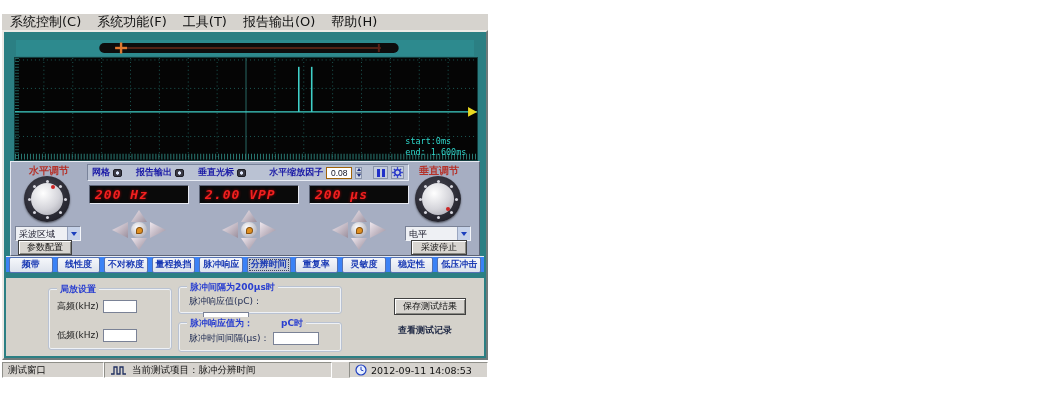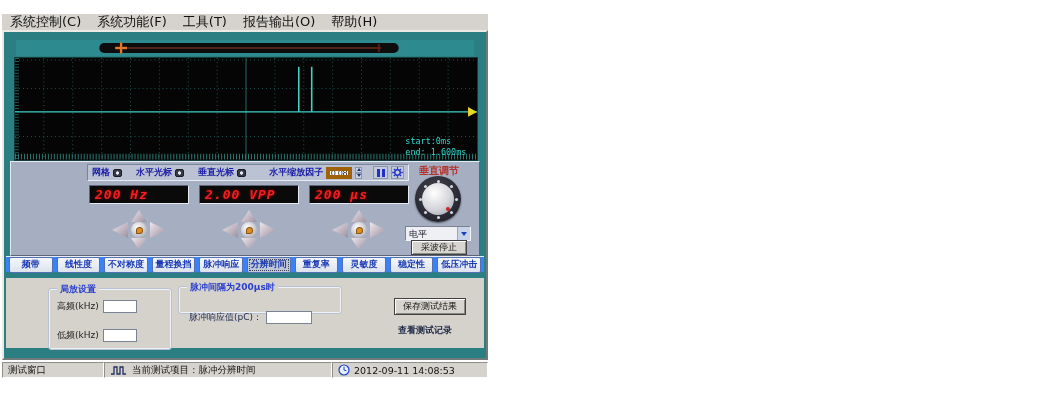--- a/index.html
+++ b/index.html
@@ -58,21 +58,21 @@
            font-size:9px; color:#111; text-align:center; cursor:default; }
 
   
   .toolbar { position:absolute; left:76px; top:2px; width:322px; height:17px;
              background:#bac2d3; border:1px solid; border-color:#79839a #e8ecf4 #e8ecf4 #79839a;
              display:flex; align-items:center; font-size:9px; color:#1a1aa6; padding:0 4px; gap:3px; }
   .toolbar .lbl { font-weight:bold; white-space:nowrap; }
   .toggle-glyph { width:11px; height:8px; background:#3a3a44; border-radius:2px; border:1px solid #1c1c24;
                   background-image:radial-gradient(circle at 50% 50%, #dfe9ff 0 1.4px, transparent 1.9px); }
   .tb-sep { width:10px; }
-  .zoom-box { width:26px; height:12px; background:#ffffff; border:4px solid #a16207;
+  .zoom-box { width:26px; height:12px; background:#ffffff; border:1px solid #a16207;
               font-size:8.5px; color:#101020; text-align:center; line-height:11px; }
   .spinner { width:9px; height:12px; display:flex; flex-direction:column; }
   .spin { flex:1; background:#cdd5e4; border:1px solid #8a94aa; display:flex; align-items:center; justify-content:center; }
   .tri-up { width:0;height:0;border-left:2.5px solid transparent;border-right:2.5px solid transparent;border-bottom:3px solid #203080; }
   .tri-dn { width:0;height:0;border-left:2.5px solid transparent;border-right:2.5px solid transparent;border-top:3px solid #203080; }
   .pause-btn { margin-left:8px; width:18px; height:13px; background:#c4ccdc; border:1px solid #8a94aa;
                display:flex; align-items:center; justify-content:center; gap:2px; }
   .pause-bar { width:3px; height:8px; background:#2030c8; }
   .gear-btn { width:16px; height:13px; background:#c4ccdc; border:1px solid #8a94aa;
               display:flex; align-items:center; justify-content:center; }
@@ -100,41 +100,41 @@
   .testrow { position:absolute; left:2px; right:2px; top:224px; height:16px; background:#3b82f6;
              display:flex; align-items:center; padding:0 3px; gap:4px;
              border-top:1px solid #e8ecf4; }
   .test-btn { flex:1; height:16px; background:linear-gradient(#f5f7fb,#dde2ec);
               border:1px solid #5371b2; border-radius:2px; color:#1a3ab4; font-weight:bold;
               font-size:9px; display:flex; align-items:center; justify-content:center;
               white-space:nowrap; cursor:default; }
   .test-btn.active { background:#c2c8d4; outline:1px dotted #3a4260; outline-offset:-3px; }
 
   
-  .bottom { position:absolute; left:2px; right:2px; top:246px; height:70px; background:#d5d2cb; }
+  .bottom { position:absolute; left:2px; right:2px; top:246px; height:78px; background:#d5d2cb; }
   .grp { position:absolute; border:1px solid #b9c2d2; border-radius:3px;
          box-shadow:inset 0 0 0 1px #eef1f6; }
   .grp-title { position:absolute; top:-6px; left:8px; background:#d5d2cb; padding:0 3px;
                color:#2a3fd0; font-weight:bold; font-size:9px; white-space:nowrap; }
   .grp-title .gap { display:inline-block; width:28px; }
   .field-row { position:absolute; display:flex; align-items:center; gap:4px; font-size:9px; color:#1c2850;justify-content:flex-end; }
   .field-row input { width:34px; height:13px; border:1px solid #7a8296; background:#ffffff; font-size:9px; }
   .grp2 input, .grp3 input { width:46px; }
 
   .savebtn { position:absolute; left:388px; top:20px; width:72px; height:17px; line-height:15px; font-size:9px; }
   .viewlink { position:absolute; left:392px; top:46px; font-size:9px; font-weight:bold; color:#202a46; cursor:default; }
 
   
   .statusbar { position:absolute; left:0; top:348px; width:100%; height:16px; background:#d6d3ce;
                display:flex; font-size:9.5px; color:#111; }
   .status-cell { border:1px solid; border-color:#8f8f89 #ffffff #ffffff #8f8f89;
                  display:flex; align-items:center; padding:0 5px; gap:4px; height:100%; }
   .sc1 { width:102px; }
   .sc2 { width:228px; }
-  .sc3 { flex:1; }
+  .sc3 { flex:1;margin-left:17px; }
 </style>
 </head>
 <body>
 
 <div class="app">
 
   <div class="menubar">
     <div class="menu-item">系统控制(C)</div>
     <div class="menu-item">系统功能(F)</div>
     <div class="menu-item">工具(T)</div>
@@ -195,26 +195,41 @@
 
         <polygon points="464,55 455,50 455,60" fill="#e8d820"></polygon>
 
         <text x="392" y="88" fill="#2fd8cc" font-size="8.5" font-family="DejaVu Sans Mono, monospace">start:0ms</text>
         <text x="392" y="99" fill="#2fd8cc" font-size="8.5" font-family="DejaVu Sans Mono, monospace">end: 1.600ms</text>
       </svg>
     </div>
 
     <div class="ctrl">
 
+      <div class="sidebox left">
+        <div class="side-title">水平调节</div>
+        <div class="knob-outer" style="left:11px; top:14px;">
+          <span class="knob-dots"></span>
+          <div class="knob-inner"></div>
+          <span class="knob-dot-ind" style="left:27px; top:9px;"></span>
+        </div>
+        <div class="combo" style="left:2px; top:64px; width:66px;">
+          <span class="val">采波区域</span>
+          <span class="arrow-box">
+              <span class="chevron-down"></span>
+            </span>
+        </div>
+        <div class="btn3d" style="position:absolute; left:5px; top:78px; width:54px; height:15px; line-height:13px;">参数配置</div>
+      </div>
 
       <div class="toolbar">
         <span class="lbl">网格</span>
         <span class="toggle-glyph"></span>
         <span class="tb-sep"></span>
-        <span class="lbl">水平光标</span>
+        <span class="lbl">报告输出</span>
         <span class="toggle-glyph"></span>
         <span class="tb-sep"></span>
         <span class="lbl">垂直光标</span>
         <span class="toggle-glyph"></span>
         <span class="tb-sep" style="width:22px;"></span>
         <span class="lbl">水平缩放因子</span>
         <input class="zoom-box" value="0.08" style="">
         <span class="spinner">
           <span class="spin">
               <span class="tri-up"></span>
@@ -315,26 +330,35 @@
           <input style="">
         </div>
         <div class="field-row" style="left:8px; top:40px;">
           <span style="color:#1c1c1c;">低频(kHz)</span>
           <input style="">
         </div>
       </div>
 
       <div class="grp grp2" style="left:172px; top:8px; width:164px; height:28px;">
         <span class="grp-title">脉冲间隔为200μs时</span>
-        <div class="field-row" style="left:10px; top:24px;">
+        <div class="field-row" style="left:10px; top:8px;flex-direction:column;">
           <span>脉冲响应值(pC)：</span>
           <input style="">
         </div>
       </div>
 
+      <div class="grp grp3" style="left:172px; top:44px; width:164px; height:30px;">
+        <span class="grp-title">
+          <span>脉冲响应值为：</span><span class="gap"></span><span>pC时</span>
+        </span>
+        <div class="field-row" style="left:10px; top:9px;">
+          <span>脉冲时间间隔(μs)：</span>
+          <input style="">
+        </div>
+      </div>
 
       <div class="btn3d savebtn">保存测试结果</div>
       <div class="viewlink">查看测试记录</div>
     </div>
   </div>
 
   <div class="statusbar">
     <div class="status-cell sc1">
       <span>测试窗口</span>
     </div>

